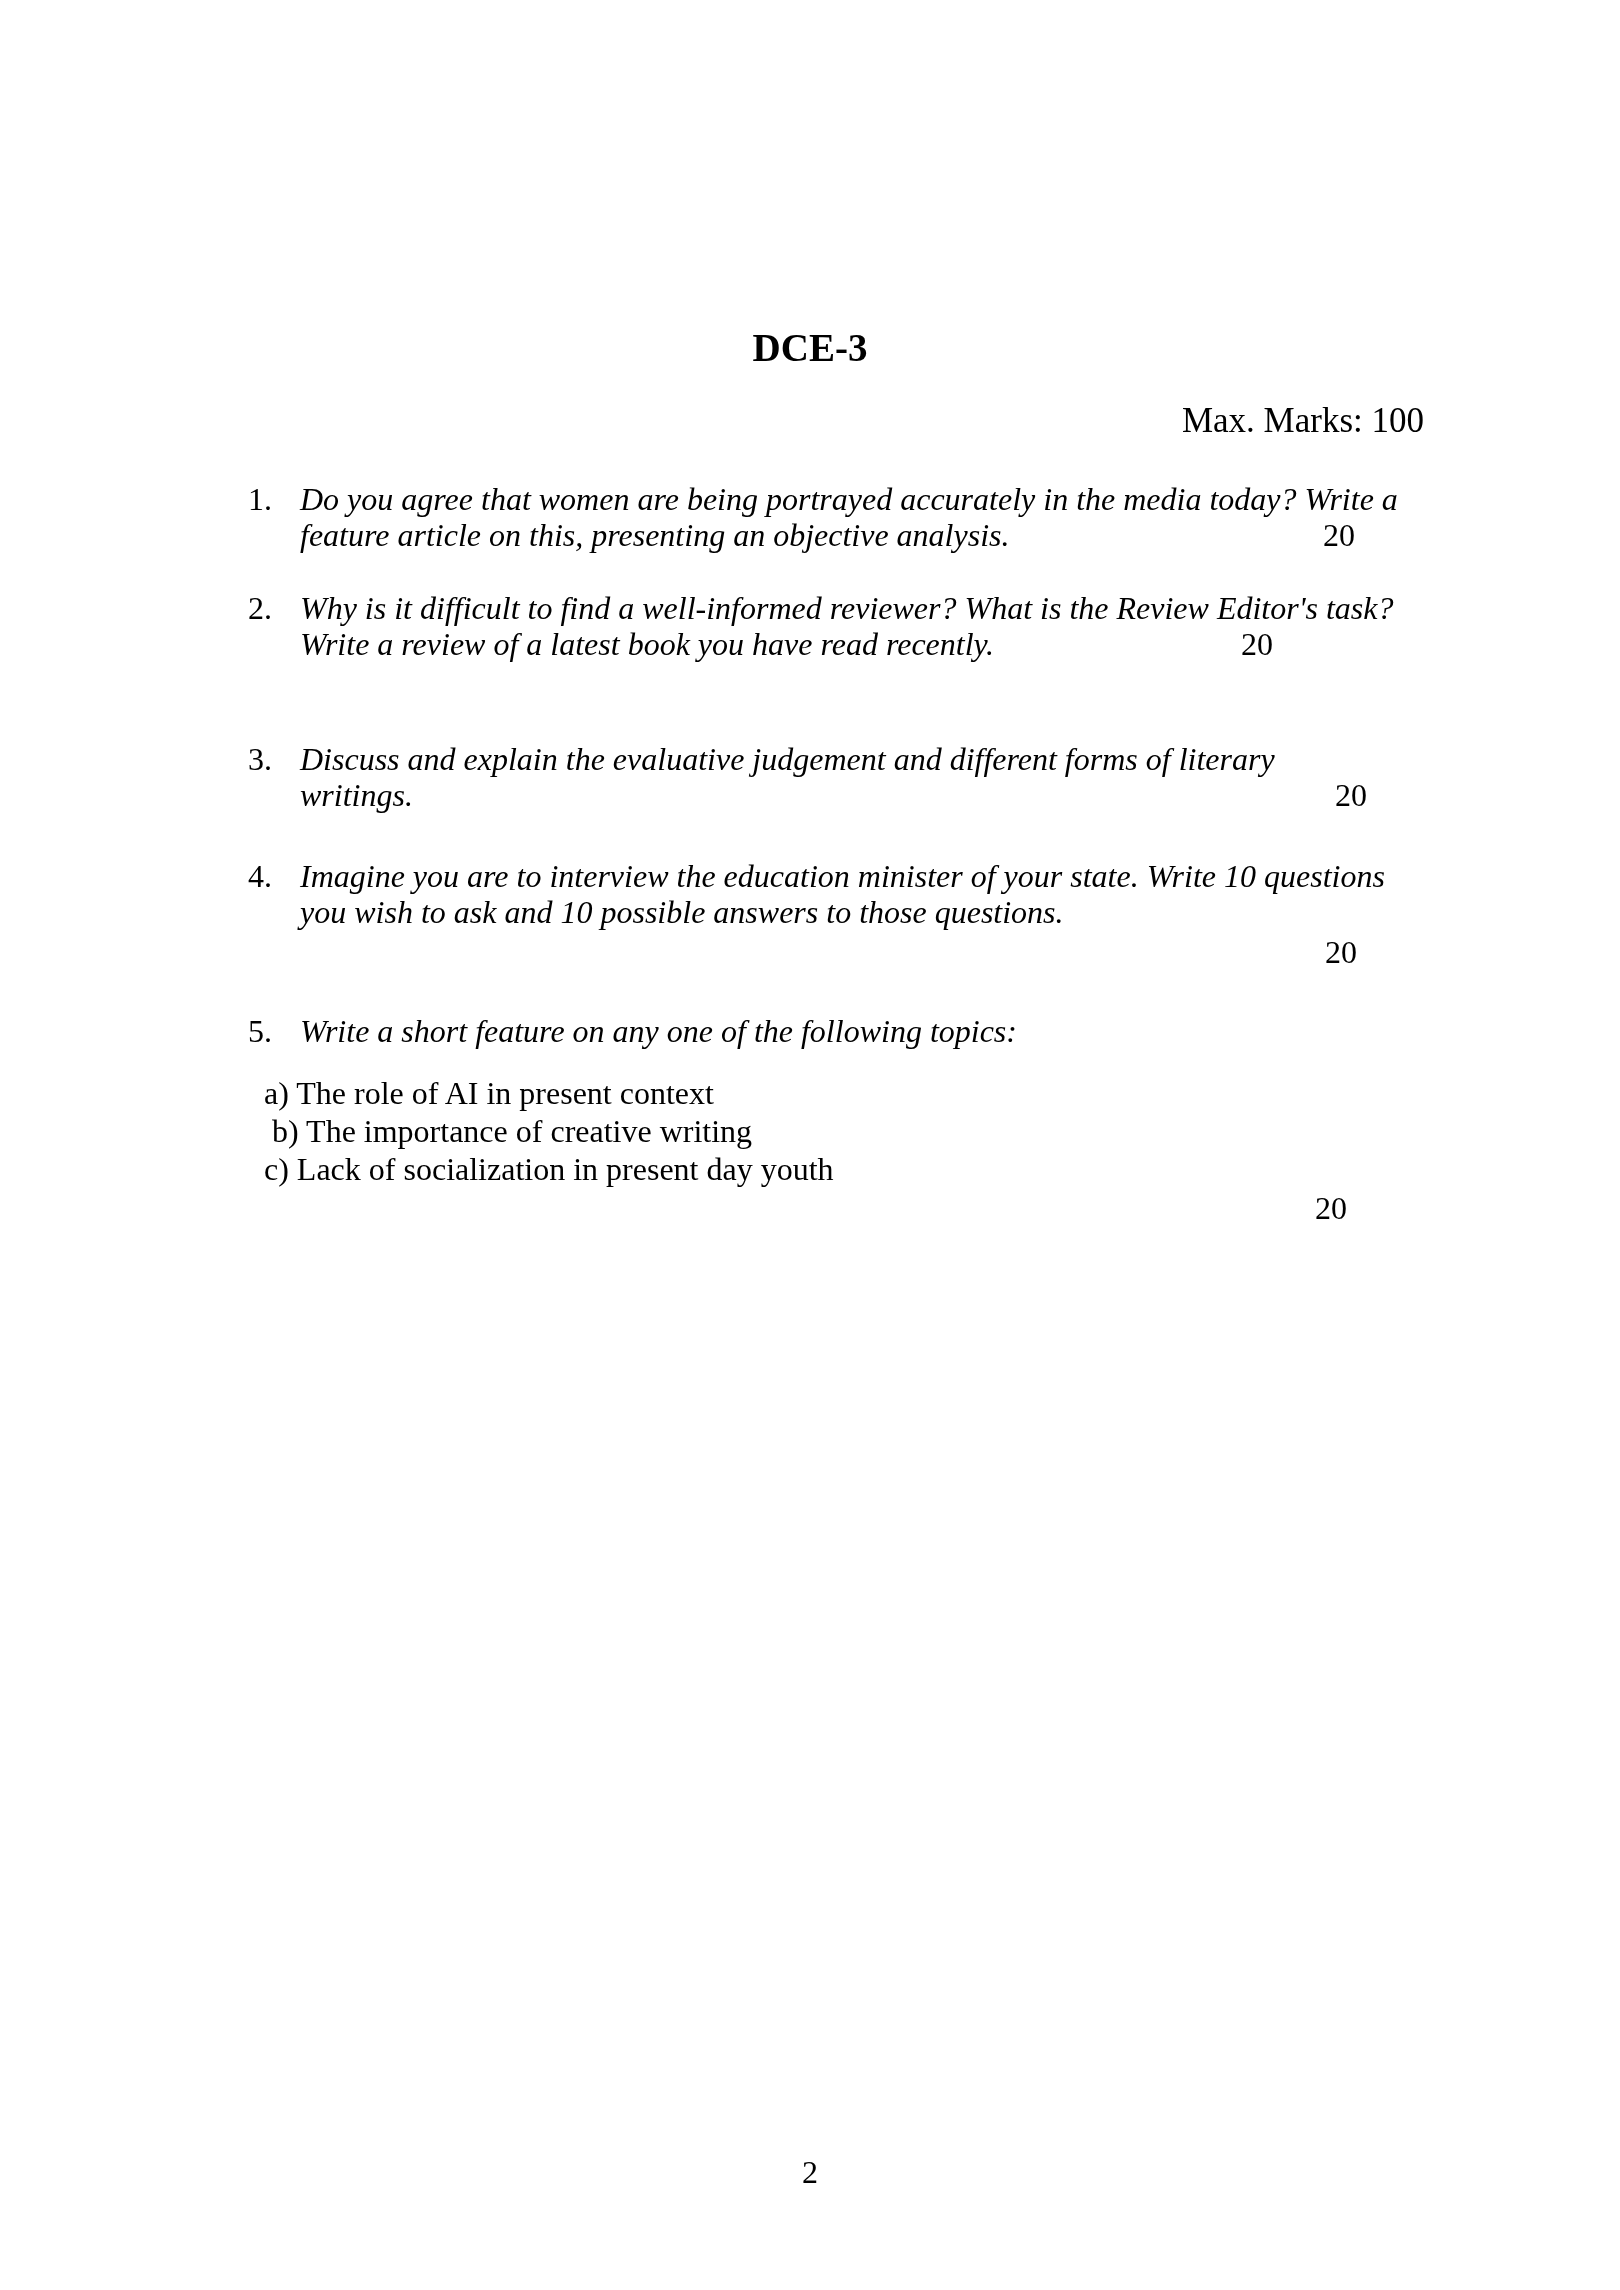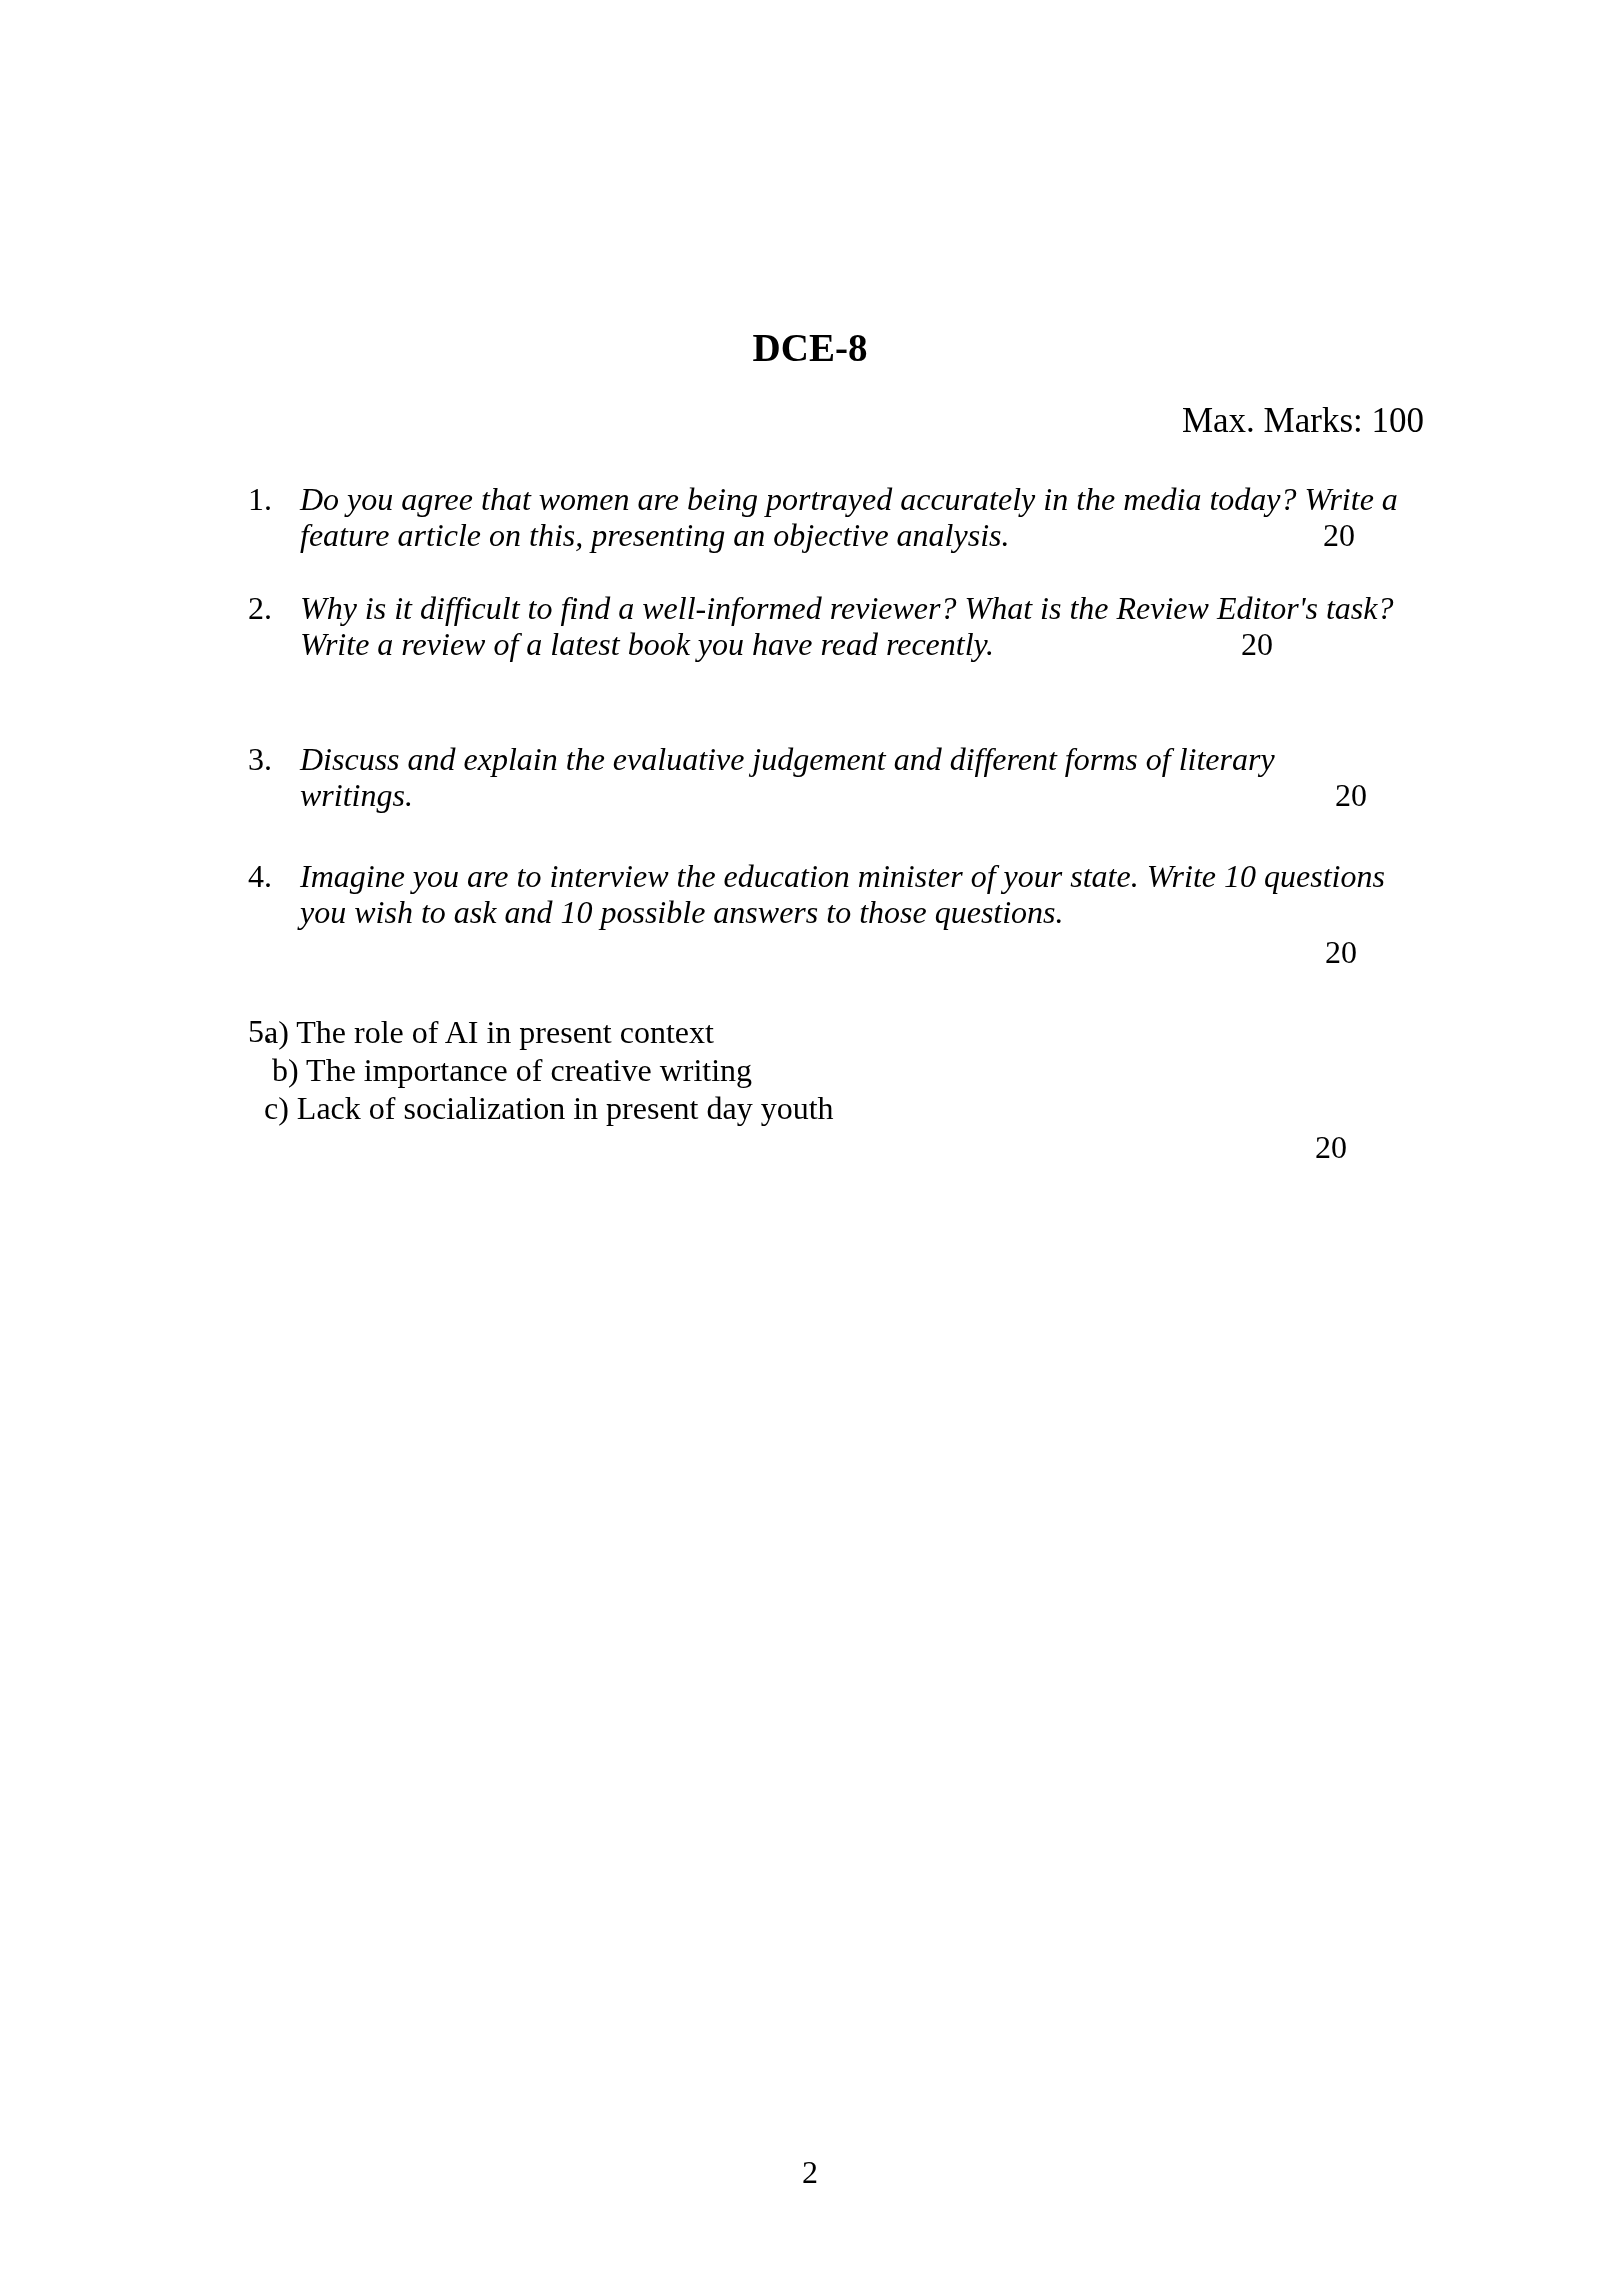--- a/index.html
+++ b/index.html
@@ -84,21 +84,21 @@
     font-size: 32px;
     line-height: 36px;
   }
 </style>
 </head>
 <body>
 
 <div class="page">
 
   <header class="title-block">
-    <div>DCE-8</div>
+    <div>DCE-3</div>
   </header>
 
   <div class="meta-block">
     <div>Max. Marks: 100</div>
   </div>
 
   <main class="questions">
 
     <section class="q q1">
       <span class="qnum">1.</span>
@@ -123,20 +123,21 @@
 
     <section class="q q4">
       <span class="qnum">4.</span>
       <div class="qtext">Imagine you are to interview the education minister of your state. Write 10 questions
 you wish to ask and 10 possible answers to those questions.</div>
       <div class="qmark-line">20</div>
     </section>
 
     <section class="q q5">
       <span class="qnum">5.</span>
+      <div class="qtext">Write a short feature on any one of the following topics:</div>
       <div class="sublist">a) The role of AI in present context
  b) The importance of creative writing
 c) Lack of socialization in present day youth</div>
       <div class="qmark-line">20</div>
     </section>
 
   </main>
 
   <footer class="page-number">2</footer>
 

